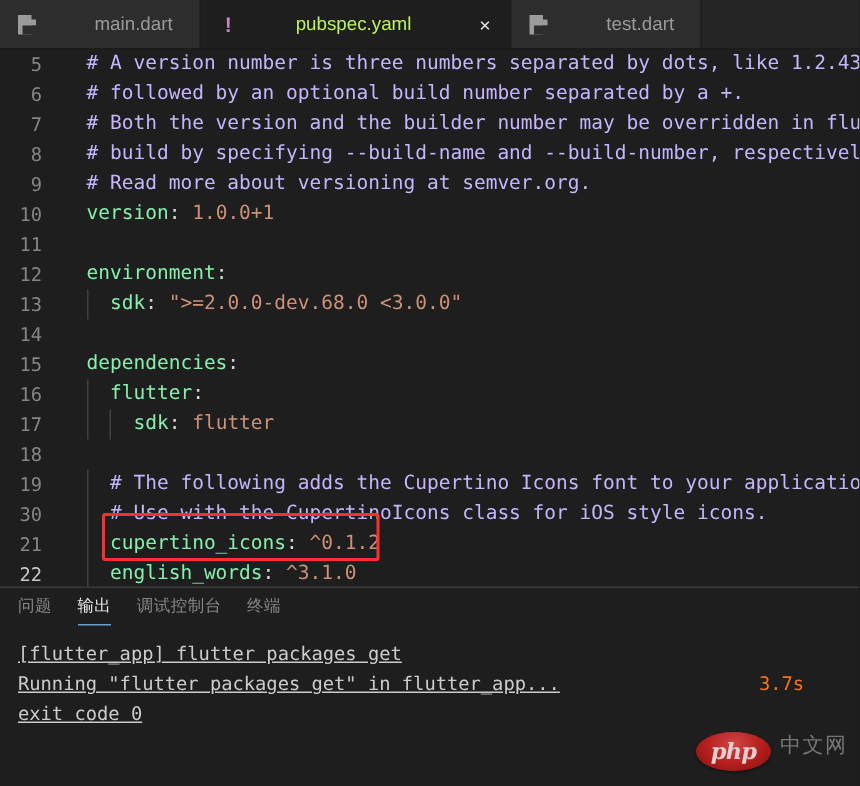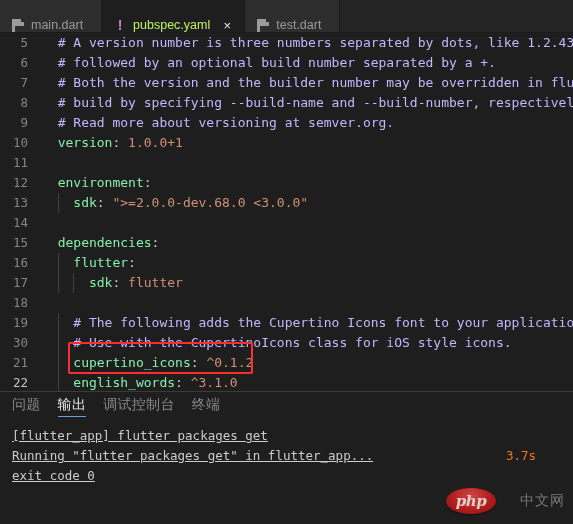--- a/index.html
+++ b/index.html
@@ -25,31 +25,32 @@
   
   .tabbar {
     display: flex;
     height: 32px;
     background: #252526;
     border-bottom: 1px solid #1b1b1b;
     overflow: hidden;
   }
   .tab {
     display: flex;
-    align-items: flex-end;
+    align-items: center;
     height: 32px;
     padding: 0 10px 0 12px;
     box-sizing: border-box;
     font-family: "Liberation Sans", sans-serif;
     font-size: 12.5px;
     color: #9a9a9a;
     background: #2d2d2d;
     border-right: 1px solid #1b1b1b;
     white-space: nowrap;
     position: relative;
+    gap: 32px;
   }
   .tab.active {
     background: #1e1e1e;
     color: #ffffff;
   }
   .tab .tab-label { margin-right: 8px; }
   .tab.active .tab-label { color: #bef264; }
 
   .fileicon {
     width: 12px;
@@ -168,21 +169,21 @@
   }
   .panel-tabs {
     display: flex;
     align-items: center;
     height: 26px;
     padding-left: 12px;
     gap: 17px;
   }
   .ptab {
     font-family: Liberation Mono, monospace;
-    font-size: 14px;
+    font-size: 11px;
     color: #868686;
     letter-spacing: 0.3px;
     position: relative;
     height: 26px;
     line-height: 26px;
     white-space: nowrap;
   }
   .ptab.active { color: #e7e7e7; }
   .ptab.active::after {
     content: "";
@@ -207,23 +208,21 @@
     color: #f97316;
   }
   .term-row { position: relative; }
 
   
   .watermark {
     position: absolute;
     right: 8px;
     bottom: 10px;
     display: flex;
-    align-items: center;
     opacity: 0.92;
-    gap: 18px;
   }
   .wm-ellipse {
     width: 50px;
     height: 26px;
     border-radius: 50%;
     background: radial-gradient(ellipse at 50% 30%, #e04a4a 0%, #c01d1d 55%, #8c1212 100%);
     display: flex;
     align-items: center;
     justify-content: center;
     box-shadow: 0 1px 2px rgba(0,0,0,0.5);

